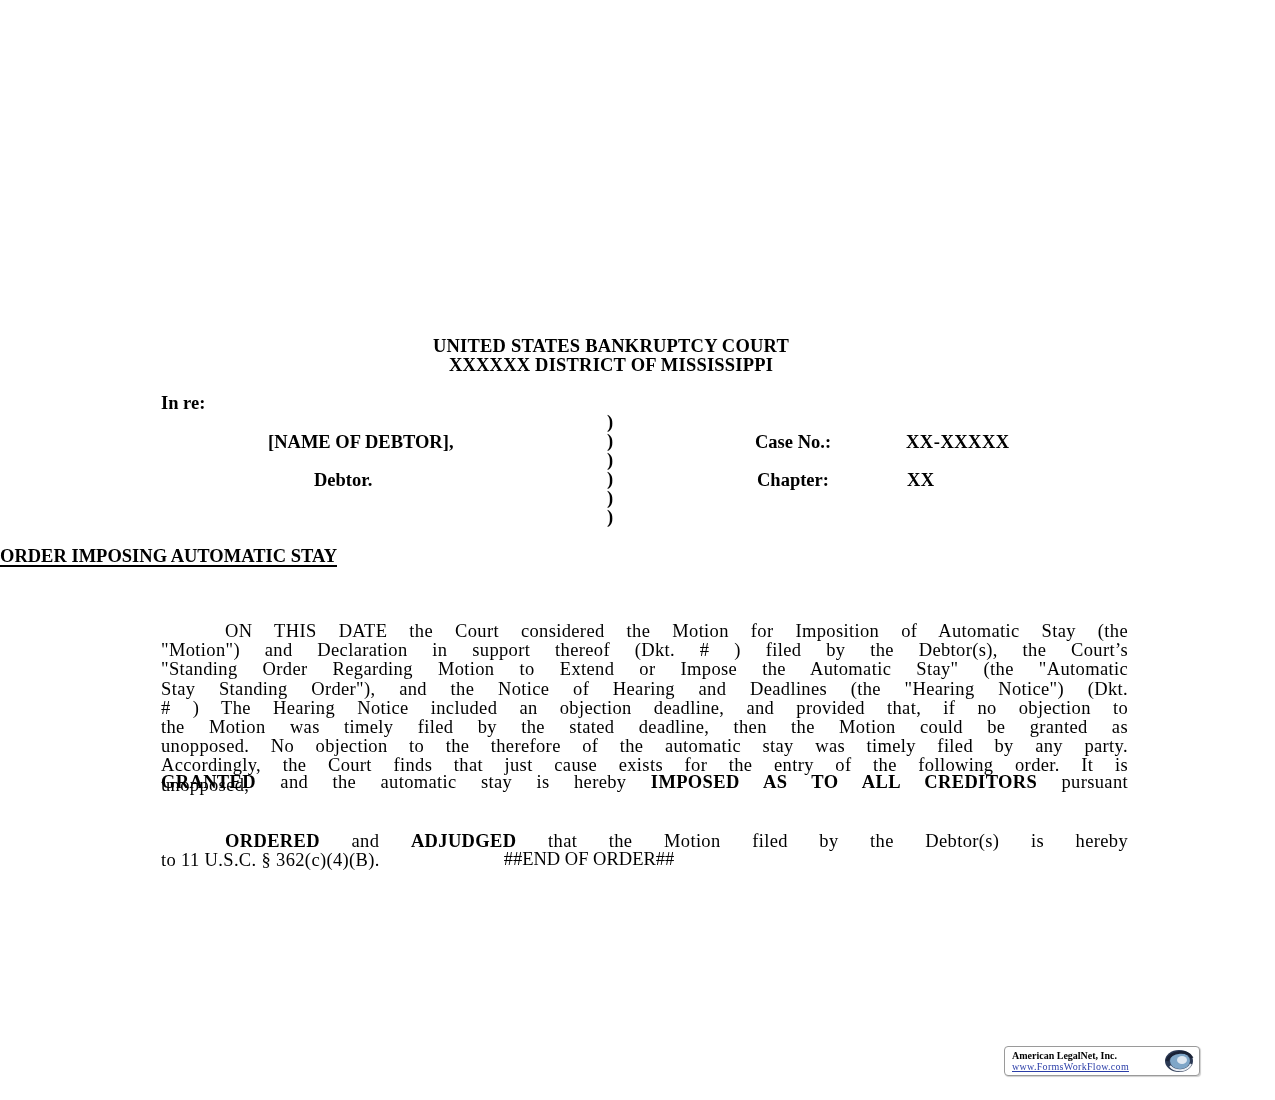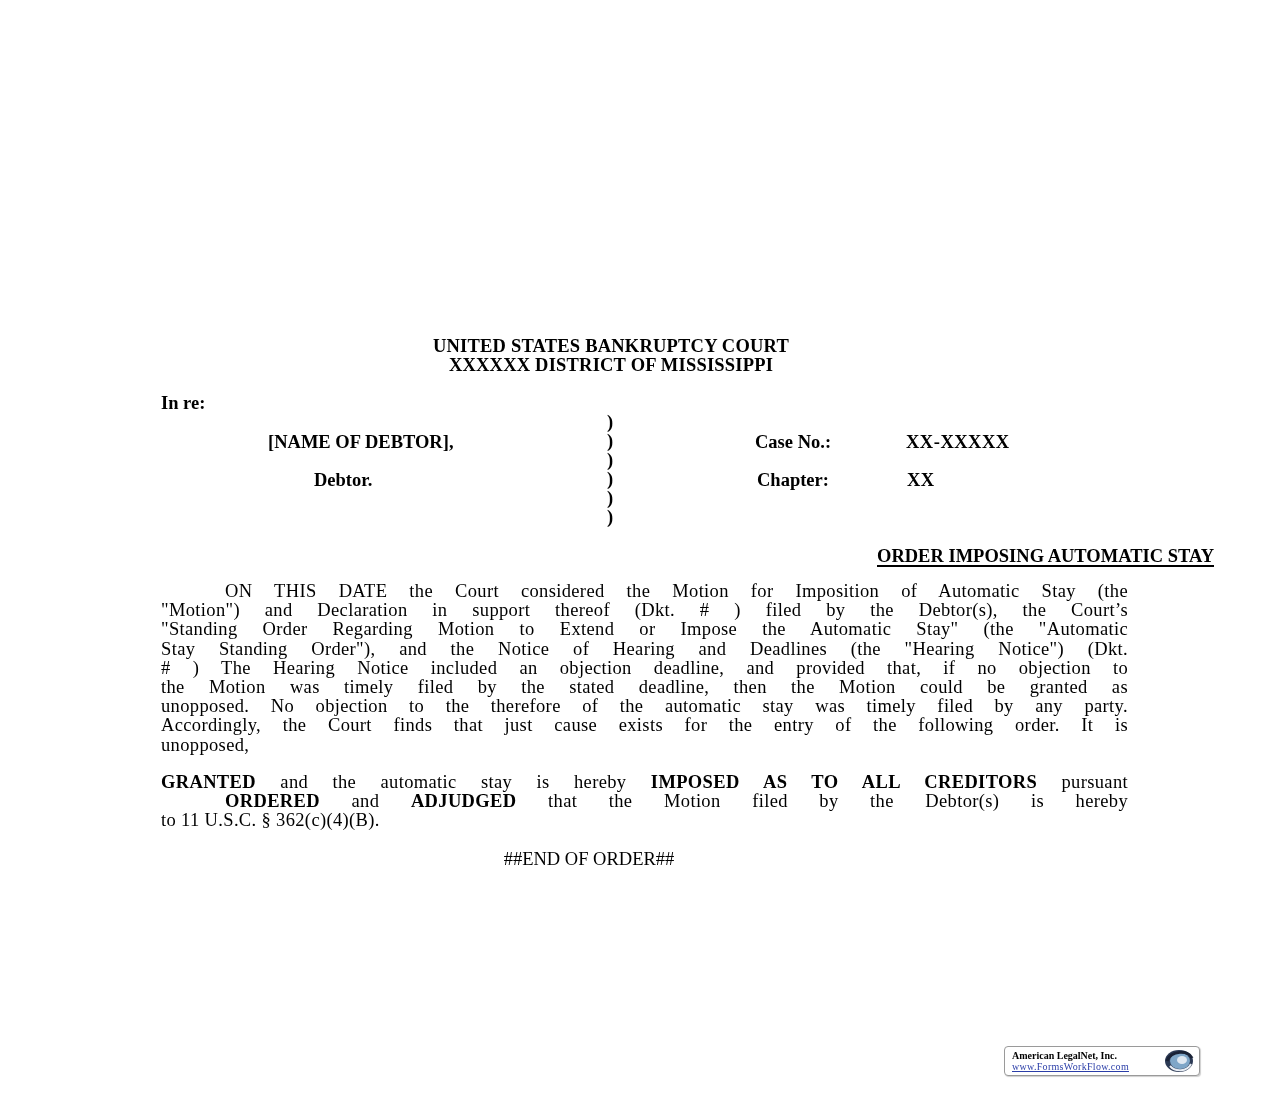--- a/index.html
+++ b/index.html
@@ -8,31 +8,31 @@
       font-family: "Liberation Serif", "DejaVu Serif", serif; color: #000;
     }
     .abs { position: absolute; }
     .hdr {
       left: 0; width: 1222px; text-align: center; font-weight: bold;
       font-size: 18.5px; letter-spacing: 0.2px;
     }
     .lbl { font-weight: bold; font-size: 18.5px; }
     .paren { font-weight: bold; font-size: 18.5px; left: 607px; line-height: 19.2px; }
     .title {
-      left: 0; width: 1214px; text-align: right; top: 546px;
+      left: 0; width: 1214px; text-align: left; top: 546px;
       font-weight: bold; font-size: 18.5px; text-decoration: underline;
       text-underline-offset: 3px; text-decoration-thickness: 1.5px;
     }
     .para {
       left: 161px; width: 967px; font-size: 18.5px; line-height: 19.2px;
       text-align: justify; text-align-last: left; letter-spacing: 0.35px;
     }
     .para .line { display: block; text-align: justify; text-align-last: justify; height: 19.2px; white-space: nowrap; }
     .para .line.last { text-align-last: left; }
-    .indent { padding-left: 64px; }
+    .indent { padding-left: 64px; margin-top: 40px; }
     .endorder { left: 0; width: 1178px; text-align: center; top: 849px; font-size: 18.5px; }
     .badge {
       left: 1004px; top: 1046px; width: 194px; height: 28px;
       border: 1px solid #9a9a9a; border-radius: 4px; background: #fff;
       box-shadow: 1px 1px 1px #cfcfcf;
       text-align: right;
     }
     .badge-name { left: 7px; top: 3px; font-size: 10px; font-weight: bold; white-space: nowrap; }
     .badge-url { left: 7px; top: 14px; font-size: 10px; color: #2b3ea8; text-decoration: underline; white-space: nowrap; letter-spacing: 0.3px; }
     .badge-logo { right: 4px; top: 1px; width: 34px; height: 26px; }

